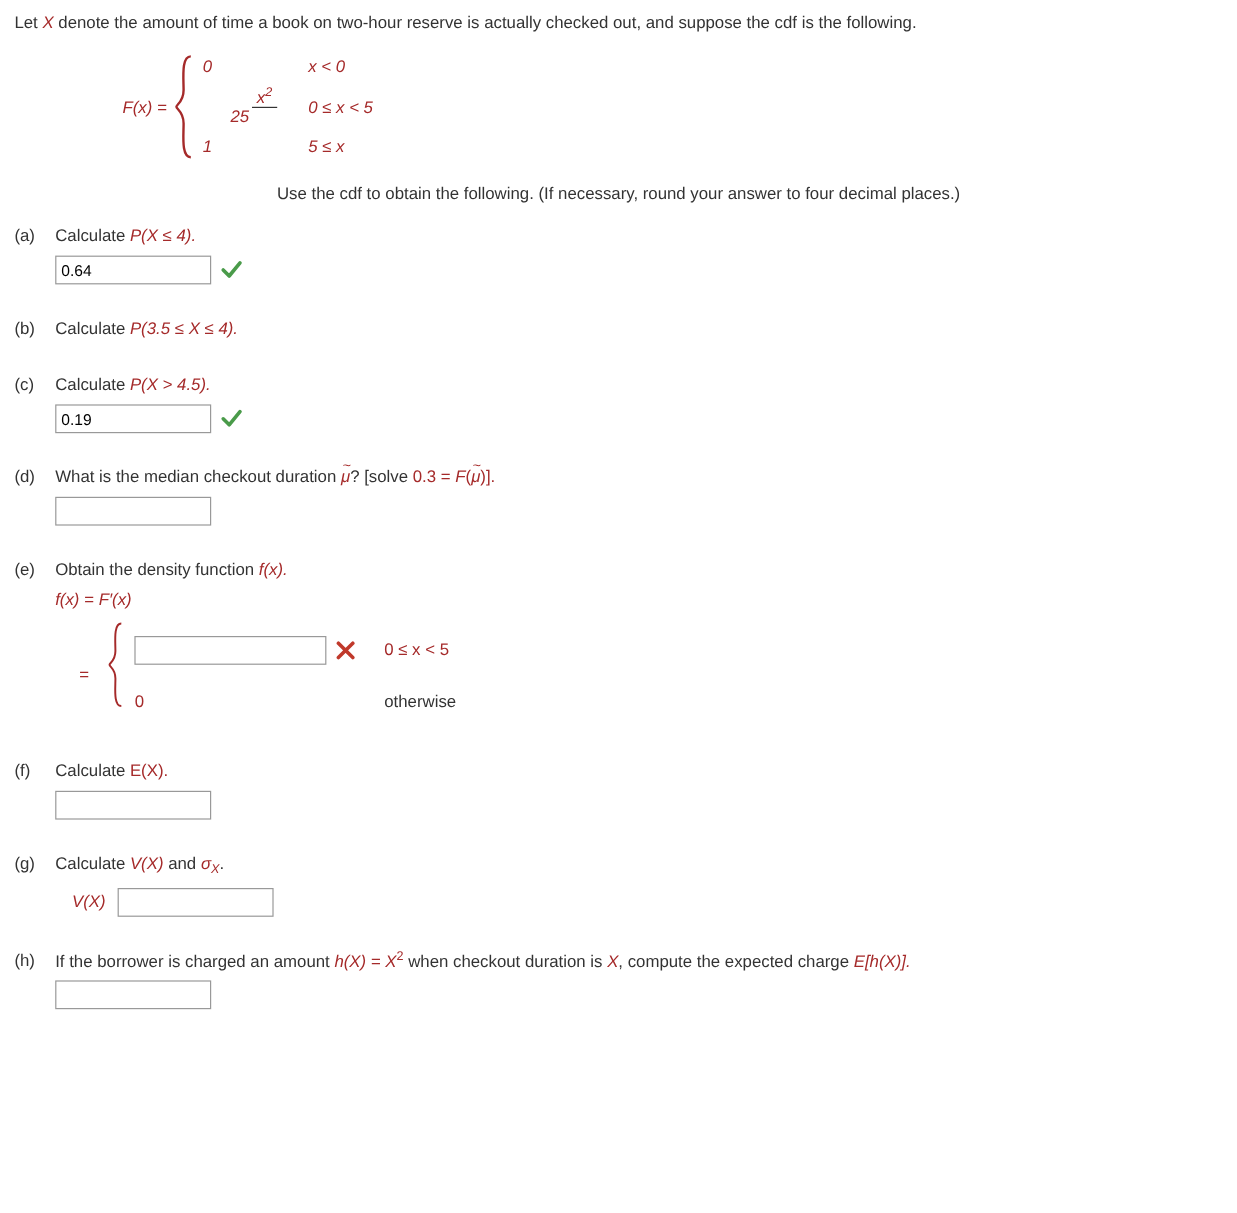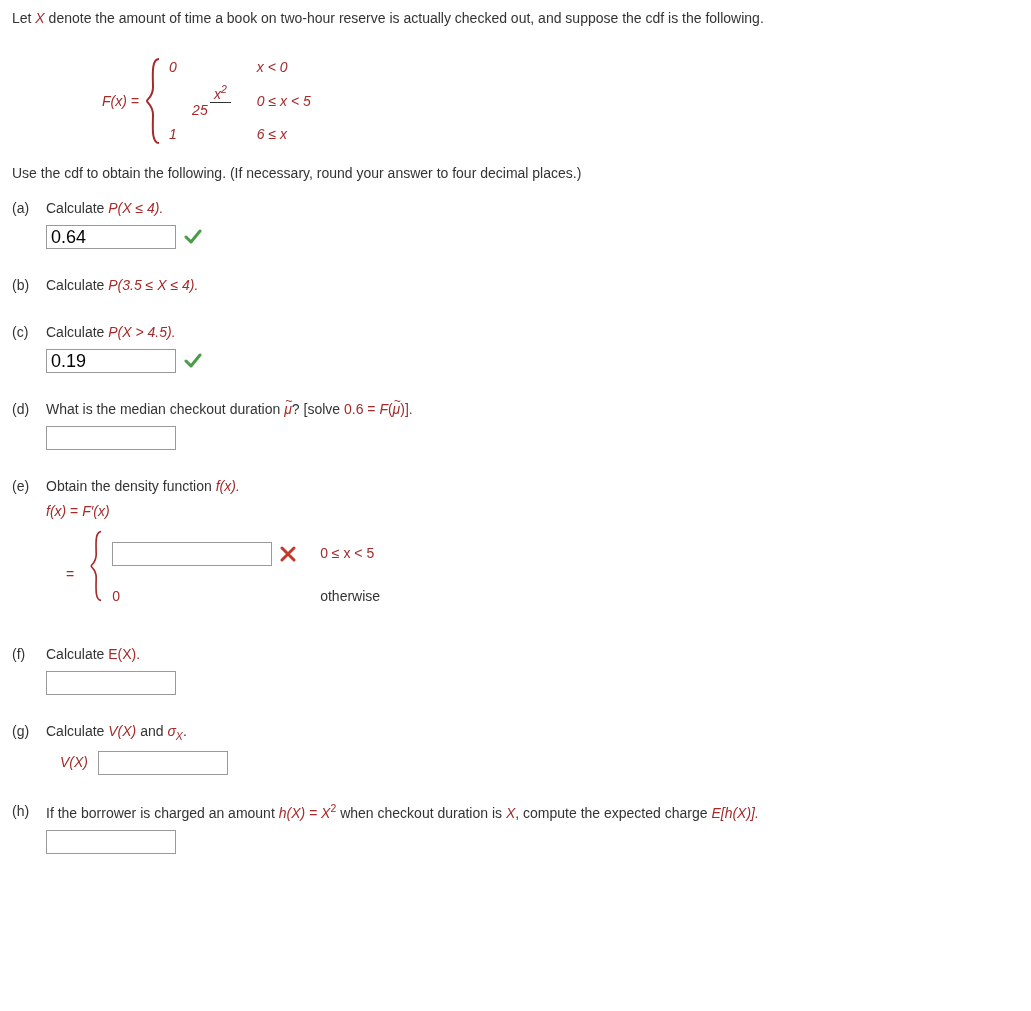--- a/index.html
+++ b/index.html
@@ -3,21 +3,21 @@
 <meta charset="utf-8">
 <style>
   body {
     font-family: Verdana, Arial, sans-serif;
     font-size: 14px;
     color: #333;
     margin: 8px 12px;
     line-height: 1.5;
   }
   .maroon { color: #a52a2a; }
-  .problem-intro { margin-bottom: 28px; }
+  .problem-intro { margin-bottom: 16px; }
   .formula-block {
     display: flex;
     align-items: center;
     margin: 8px 0 18px 90px;
     font-style: italic;
   }
   .brace {
     width: 18px;
     height: 88px;
     margin: 0 6px;
@@ -31,32 +31,32 @@
     align-items: center;
   }
   .frac {
     display: inline-block;
     text-align: center;
     vertical-align: middle;
     line-height: 1.1;
   }
   .frac .num { display:block; border-bottom:1px solid #333; padding:0 4px;margin-left:41px;}
   .frac .den { display:block; padding:0 4px;}
-  .instruction { margin: 10px 0 6px 0; }
+  .instruction { margin: 10px 0 6px 0; text-align: center; }
   .part { margin: 14px 0 26px 0; }
   .part-row { display:flex; align-items:flex-start; }
   .part-label { width: 34px; flex-shrink:0; }
   .part-body { flex:1; }
   .answer-row { margin-top:6px; display:flex; align-items:center; gap:8px; }
   input[type=text] {
     border:1px solid #999;
     height:20px;
     padding:1px 4px;
     font-family: Verdana, Arial, sans-serif;
-    font-size:18px;
+    font-size:13px;
   }
   .w120 { width:120px; }
   .w150 { width:150px; }
   .chk svg, .xmark svg { display:block; }
   .density-block {
     display:flex;
     align-items:center;
     margin-left:20px;
     margin-top:8px;
   }
@@ -94,21 +94,21 @@
     <span>0</span>
     <span><span>x</span><span> &lt; 0</span></span>
 
     <span class="frac">
       <span class="num"><span>x</span><span class="sup">2</span></span>
       <span class="den">25</span>
     </span>
     <span>0 ≤ x &lt; 5</span>
 
     <span>1</span>
-    <span>6 ≤ x</span>
+    <span>5 ≤ x</span>
   </div>
 </div>
 
 <div class="instruction">Use the cdf to obtain the following. (If necessary, round your answer to four decimal places.)</div>
 
 <div class="part">
   <div class="part-row">
     <div class="part-label">(a)</div>
     <div class="part-body">
       <span>Calculate </span><span class="maroon" style="font-style:italic">P(X ≤ 4).</span>
@@ -147,21 +147,21 @@
         </span>
       </div>
     </div>
   </div>
 </div>
 
 <div class="part">
   <div class="part-row">
     <div class="part-label">(d)</div>
     <div class="part-body">
-      <span>What is the median checkout duration </span><span class="maroon tilde" style="font-style:italic">μ</span><span>? [solve </span><span class="maroon">0.6 = </span><span class="maroon" style="font-style:italic">F</span><span class="maroon">(</span><span class="maroon tilde" style="font-style:italic">μ</span><span class="maroon">)].</span>
+      <span>What is the median checkout duration </span><span class="maroon tilde" style="font-style:italic">μ</span><span>? [solve </span><span class="maroon">0.3 = </span><span class="maroon" style="font-style:italic">F</span><span class="maroon">(</span><span class="maroon tilde" style="font-style:italic">μ</span><span class="maroon">)].</span>
       <div class="answer-row">
         <input type="text" class="w120" value="" style="">
       </div>
     </div>
   </div>
 </div>
 
 <div class="part">
   <div class="part-row">
     <div class="part-label">(e)</div>

